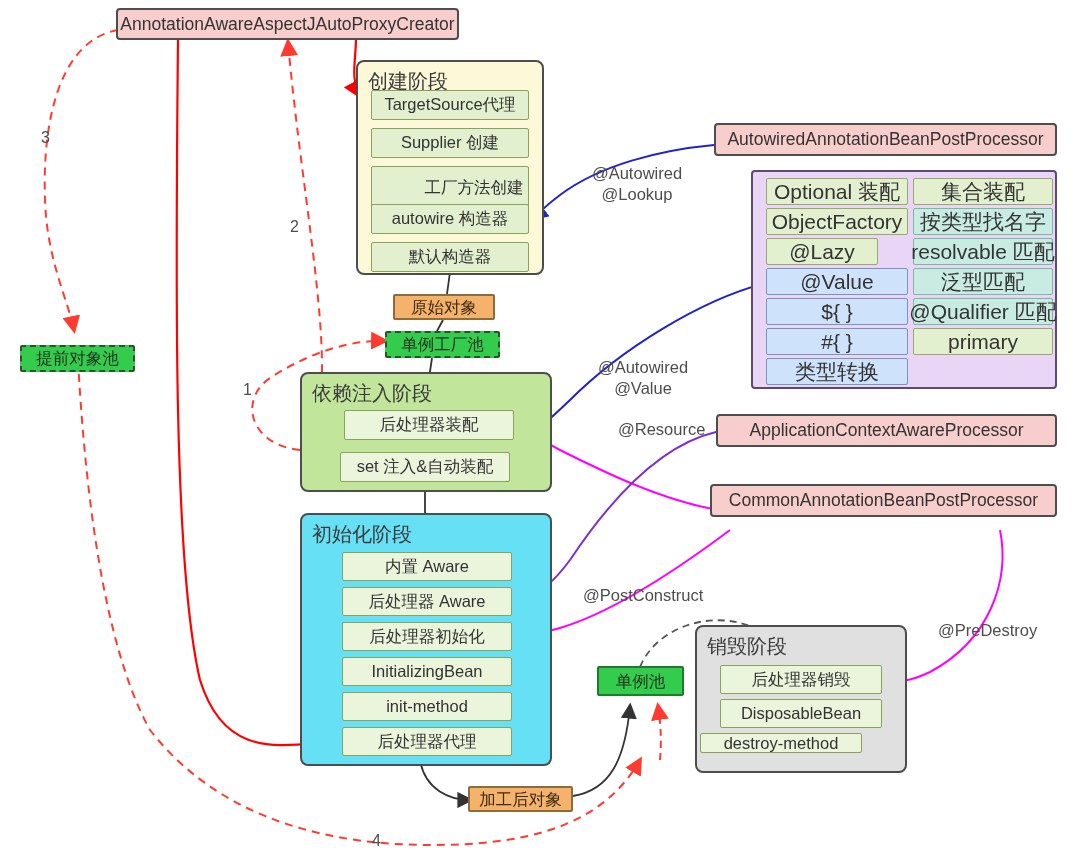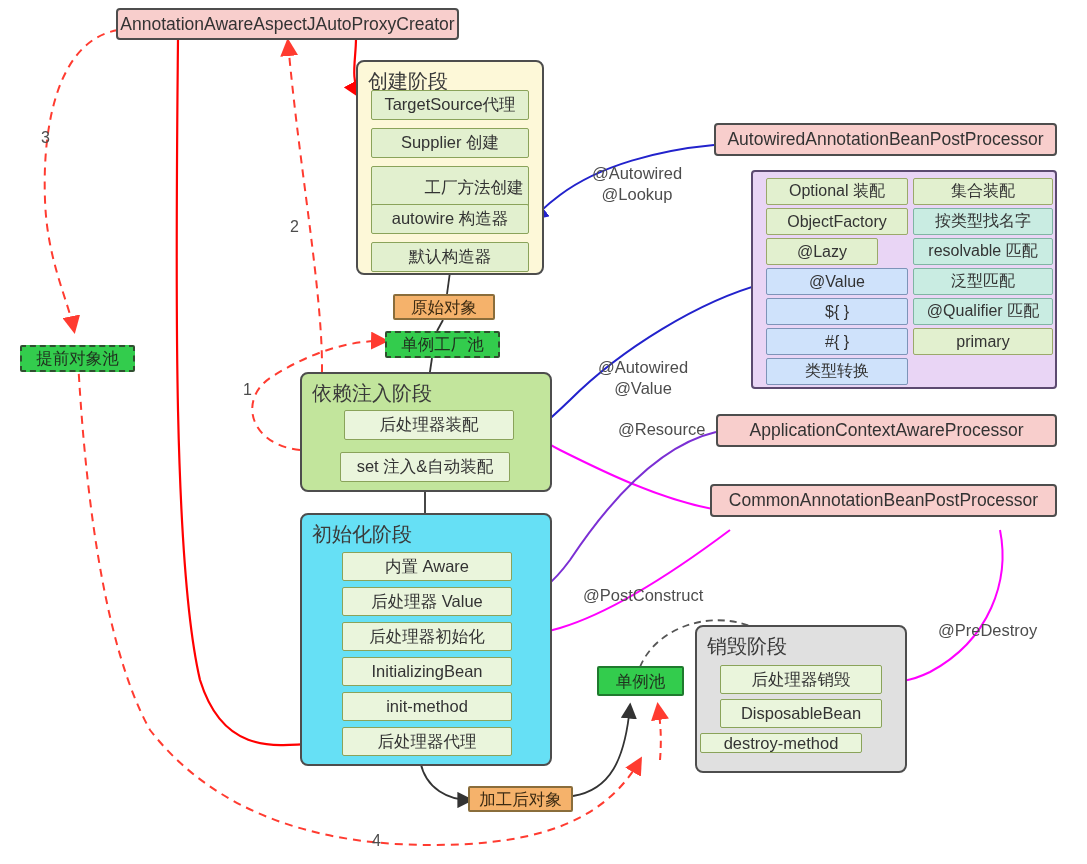--- a/index.html
+++ b/index.html
@@ -94,21 +94,21 @@
     border-radius:4px;
   }
   .cell{
     position:absolute;
     box-sizing:border-box;
     display:flex;
     align-items:center;
     justify-content:center;
     border:1.5px solid #8f7aa5;
     border-radius:2px;
-    font-size:16px;
+    font-size:21px;
     white-space:nowrap;
     color:#333;
   }
   .c-green{background:#e2f0cf;border-color:#9aa96a;}
   .c-blue{background:#cfe2fb;border-color:#7d94b8;}
   .c-teal{background:#c9ece2;border-color:#7fb5a3;}
 
   .edge-label{
     position:absolute;
     font-size:16.5px;
@@ -223,21 +223,21 @@
   <div class="phase phase-di" style="left:300px;top:372px;width:252px;height:120px;">
     <div class="phase-title">依赖注入阶段</div>
   </div>
   <div class="step pale" style="left:344px;top:410px;width:170px;height:30px;font-family:Liberation Mono, monospace;">后处理器装配</div>
   <div class="step pale" style="left:340px;top:452px;width:170px;height:30px;">set 注入&amp;自动装配</div>
 
   <div class="phase phase-init" style="left:300px;top:513px;width:252px;height:253px;">
     <div class="phase-title">初始化阶段</div>
   </div>
   <div class="step pale" style="left:342px;top:552px;width:170px;height:29px;">内置 Aware</div>
-  <div class="step pale" style="left:342px;top:587px;width:170px;height:29px;">后处理器 Value</div>
+  <div class="step pale" style="left:342px;top:587px;width:170px;height:29px;">后处理器 Aware</div>
   <div class="step pale" style="left:342px;top:622px;width:170px;height:29px;">后处理器初始化</div>
   <div class="step pale" style="left:342px;top:657px;width:170px;height:29px;">InitializingBean</div>
   <div class="step pale" style="left:342px;top:692px;width:170px;height:29px;">init-method</div>
   <div class="step pale" style="left:342px;top:727px;width:170px;height:29px;">后处理器代理</div>
 
   <div class="node orange" style="left:468px;top:786px;width:105px;height:26px;">加工后对象</div>
 
   <div class="node greenpool solid" style="left:597px;top:666px;width:87px;height:30px;">单例池</div>
 
   <div class="phase phase-destroy" style="left:695px;top:625px;width:212px;height:148px;">

